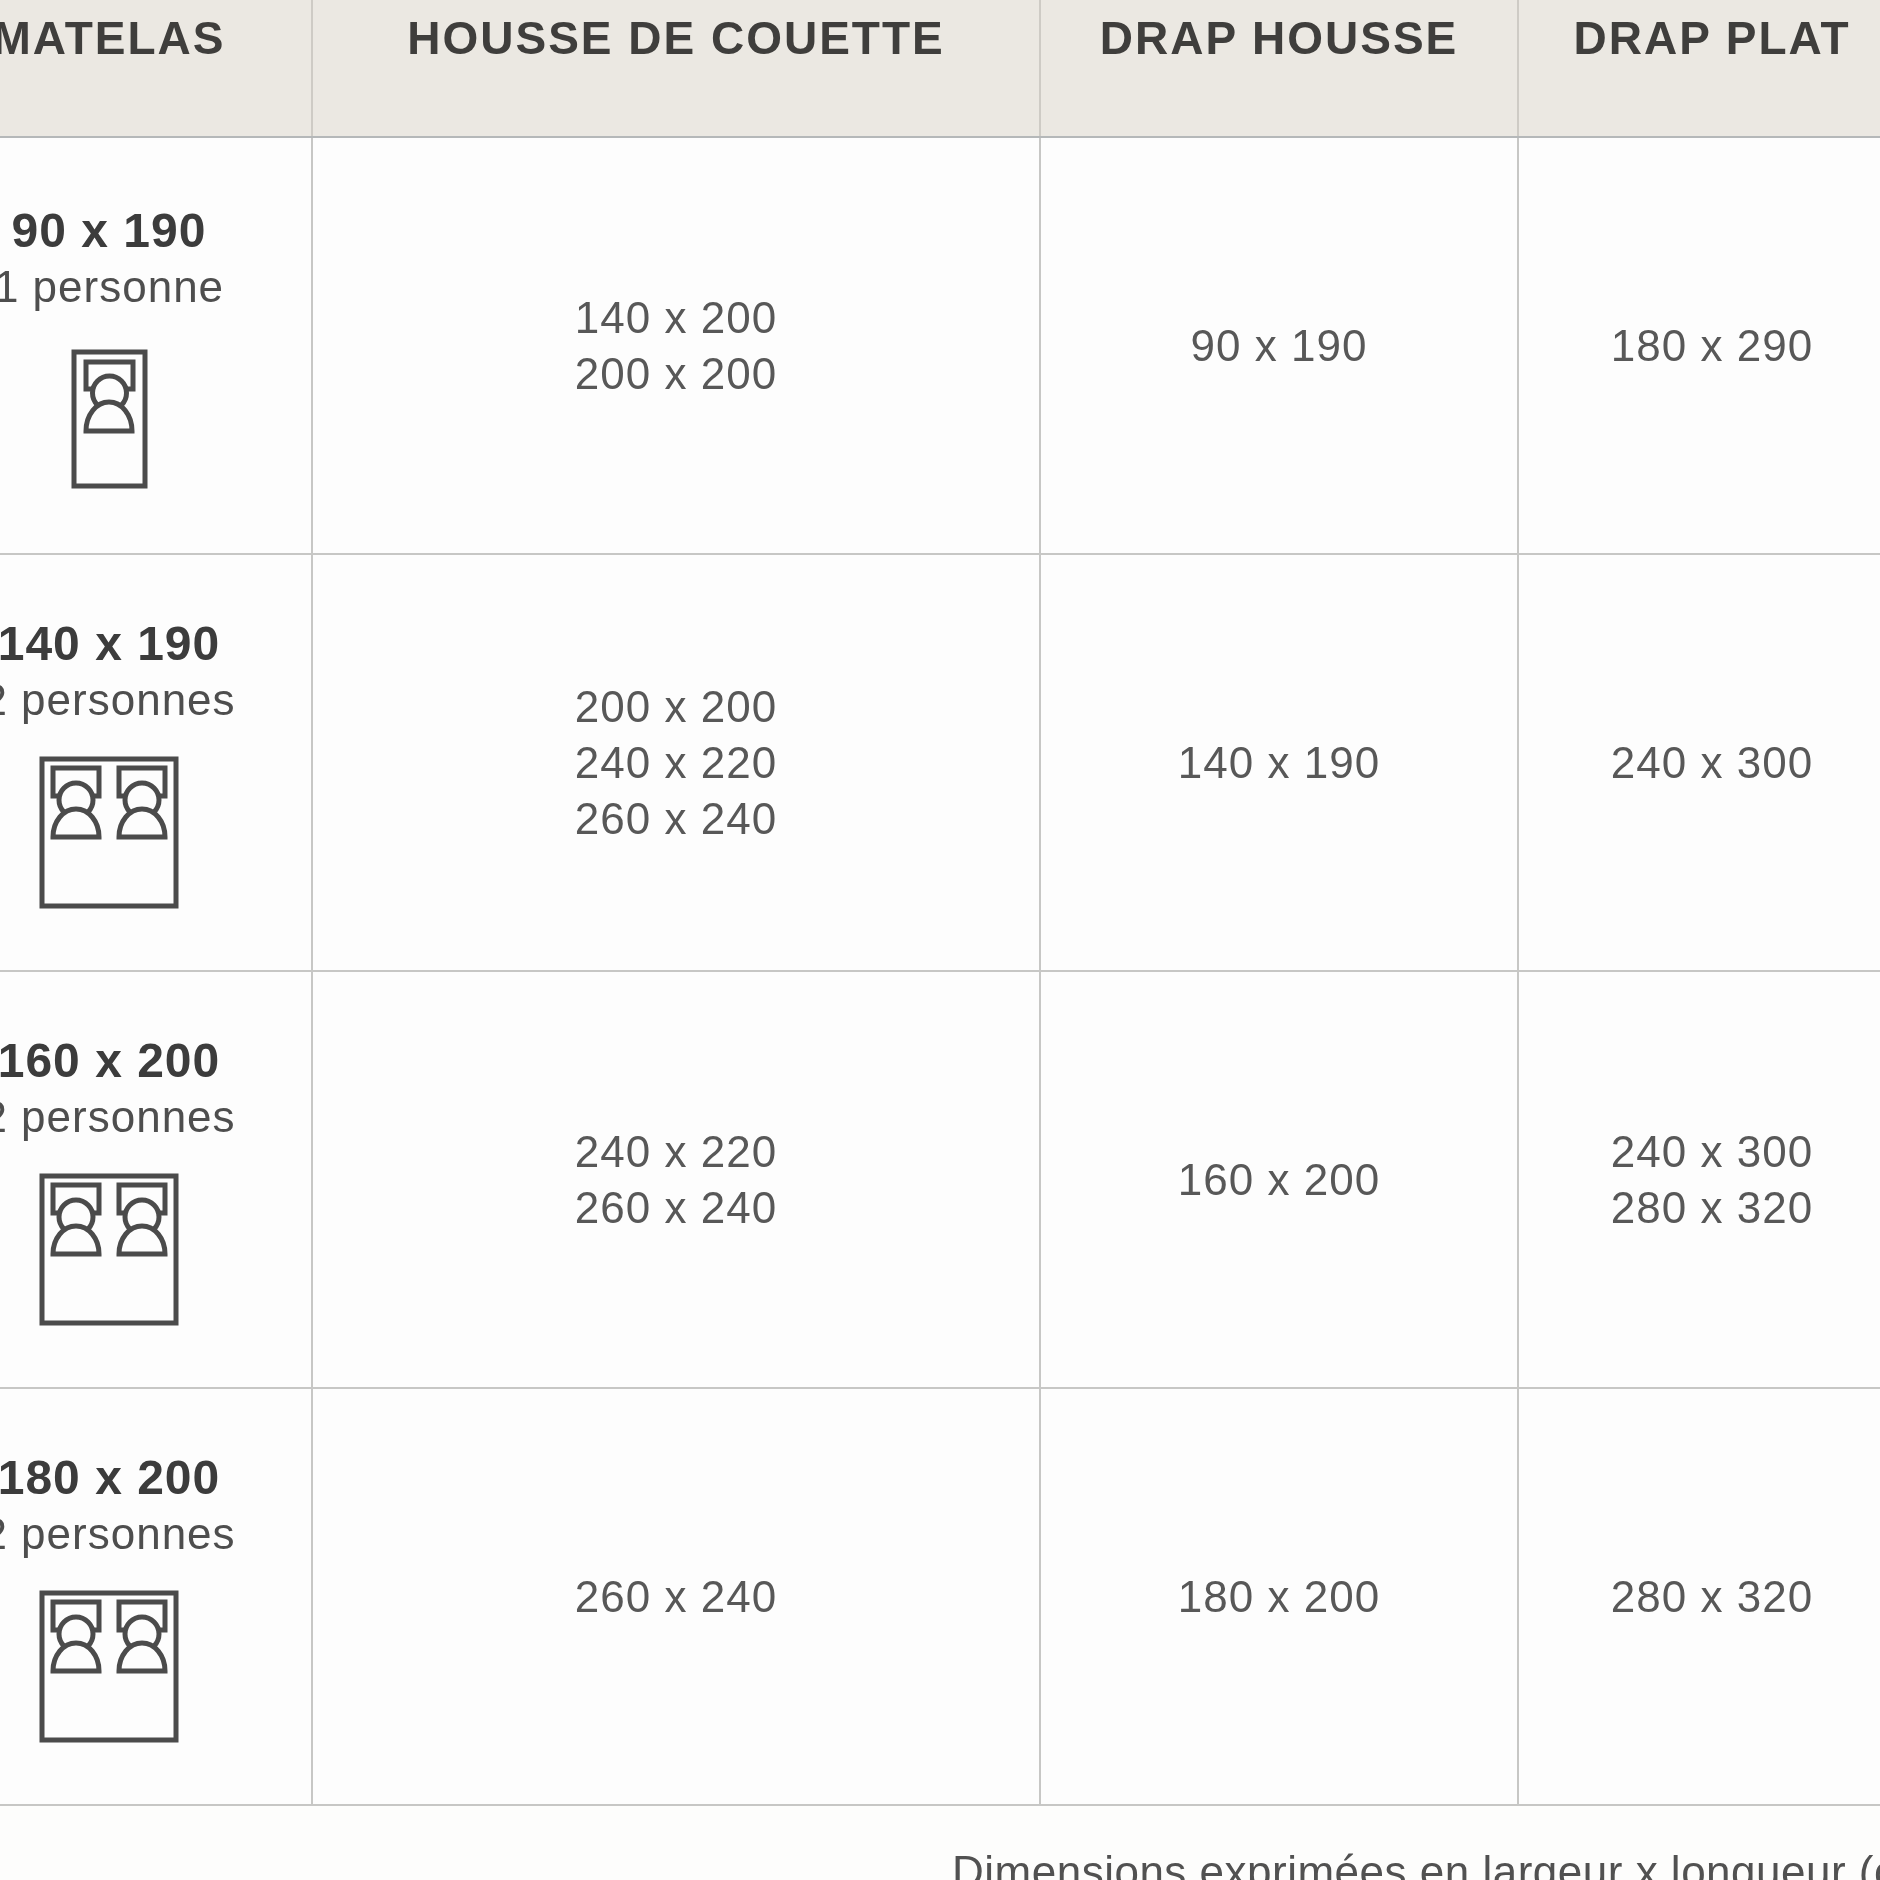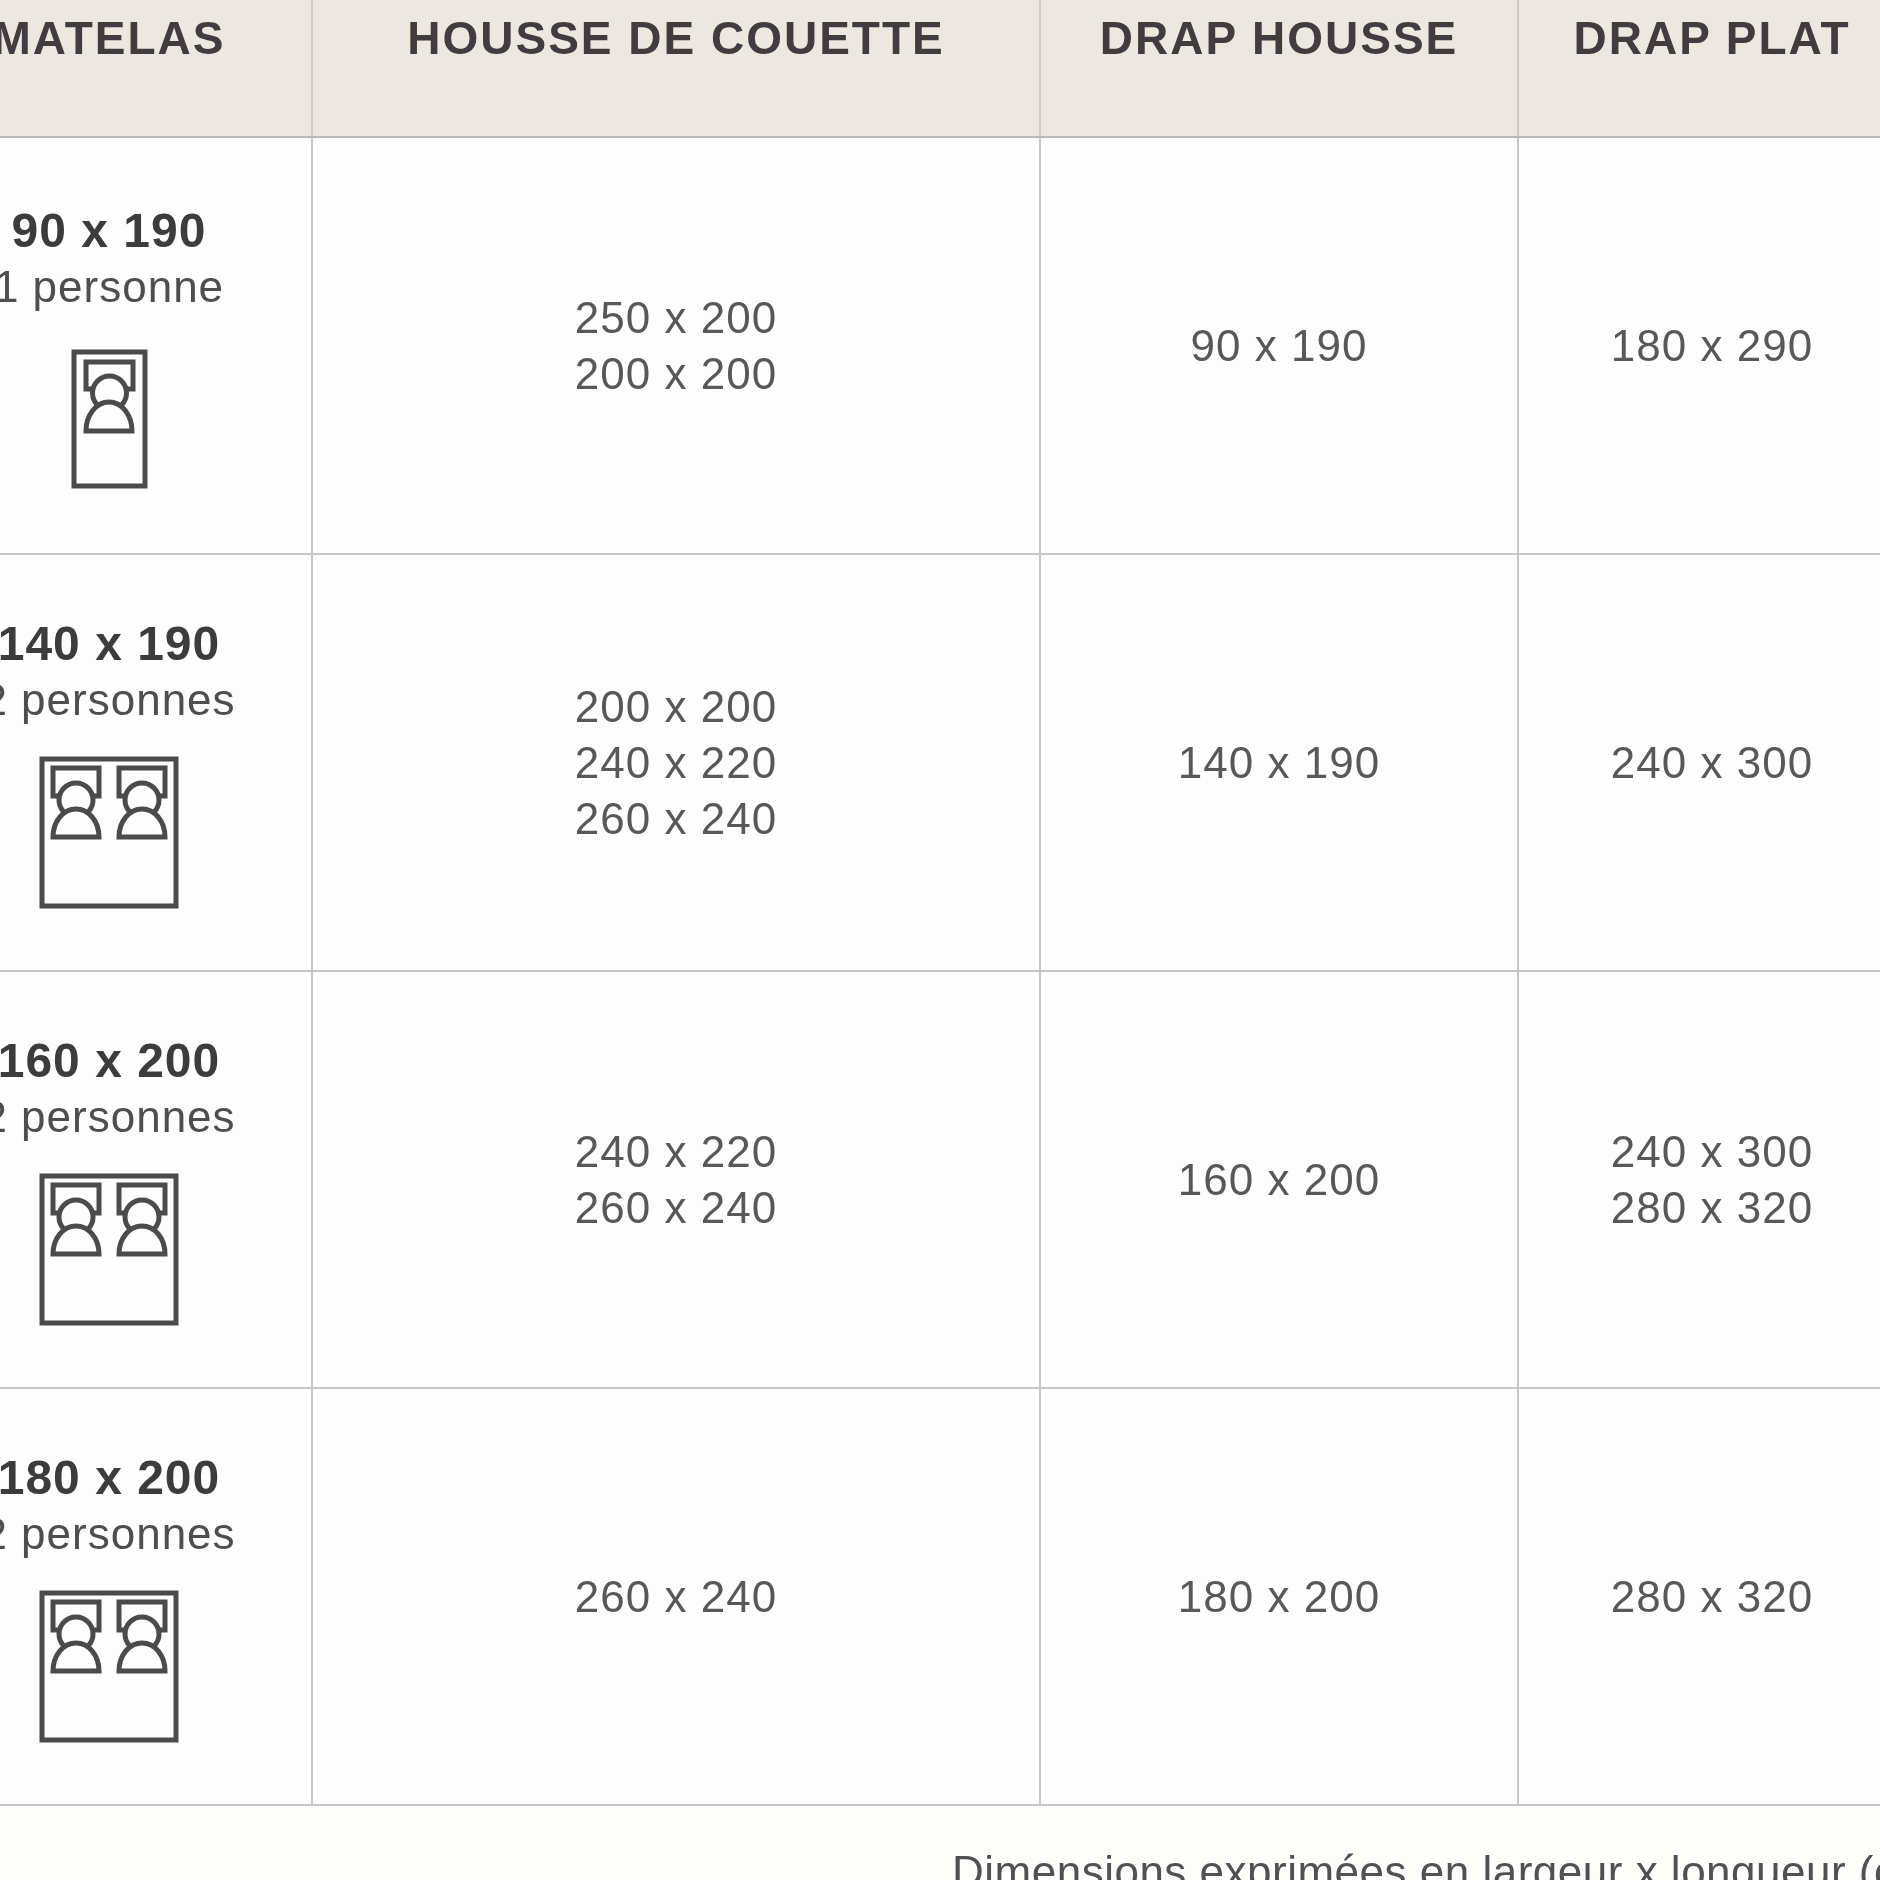--- a/index.html
+++ b/index.html
@@ -97,21 +97,21 @@
     <div class="col1 matelas-cell">
       <div class="size-label">90 x 190</div>
       <div class="capacity">1 personne</div>
       <svg class="bed-icon single" width="77" height="140" viewBox="0 0 77 140">
         <rect x="3" y="3" width="71" height="134"></rect>
         <rect x="15" y="13" width="47" height="27"></rect>
         <circle cx="38.5" cy="44" r="17"></circle>
         <path d="M15 82 A23 29 0 0 1 61 82 Z"></path>
       </svg>
     </div>
-    <div class="col2 values">250 x 200
+    <div class="col2 values">140 x 200
 200 x 200</div>
     <div class="col3 values">90 x 190</div>
     <div class="col4 values">180 x 290</div>
   </div>
 
   <div class="trow">
     <div class="col1 matelas-cell">
       <div class="size-label">140 x 190</div>
       <div class="capacity">2 personnes</div>
       <svg class="bed-icon double" width="140" height="153" viewBox="0 0 140 153">

